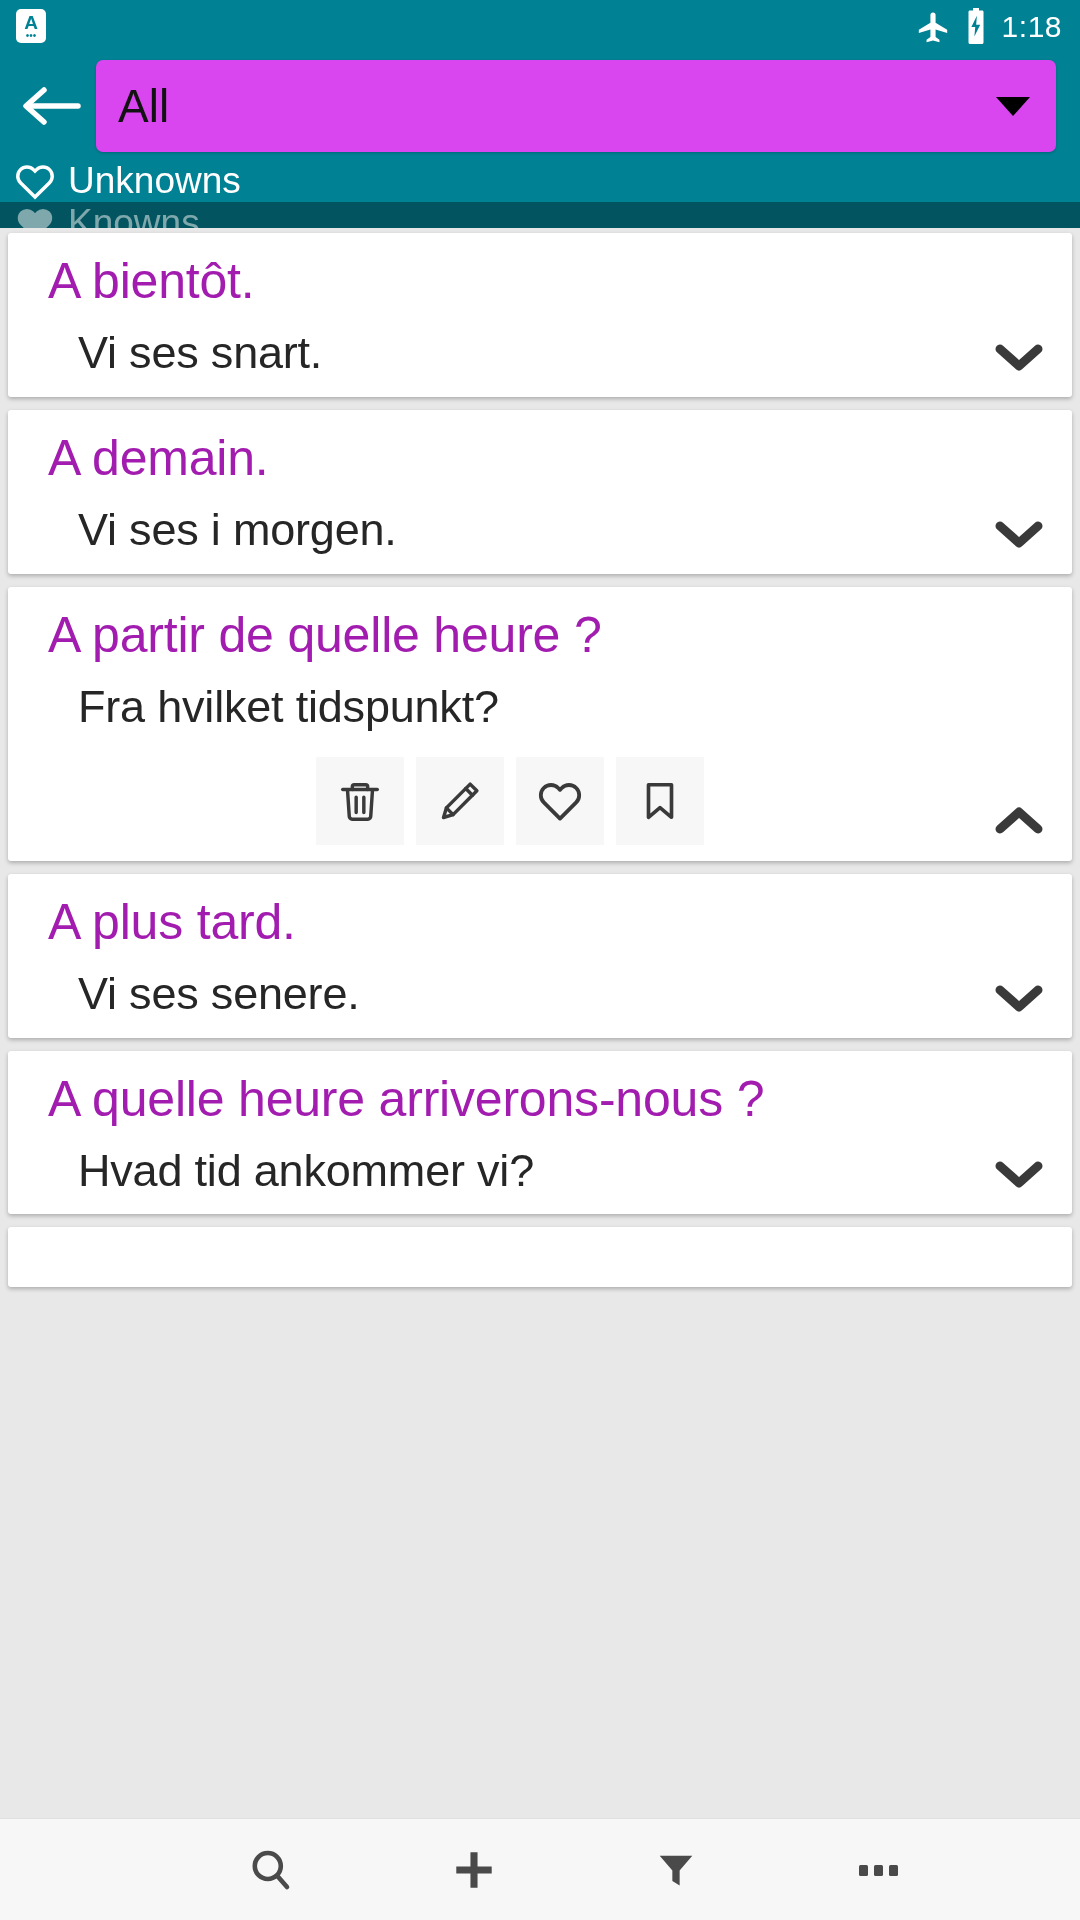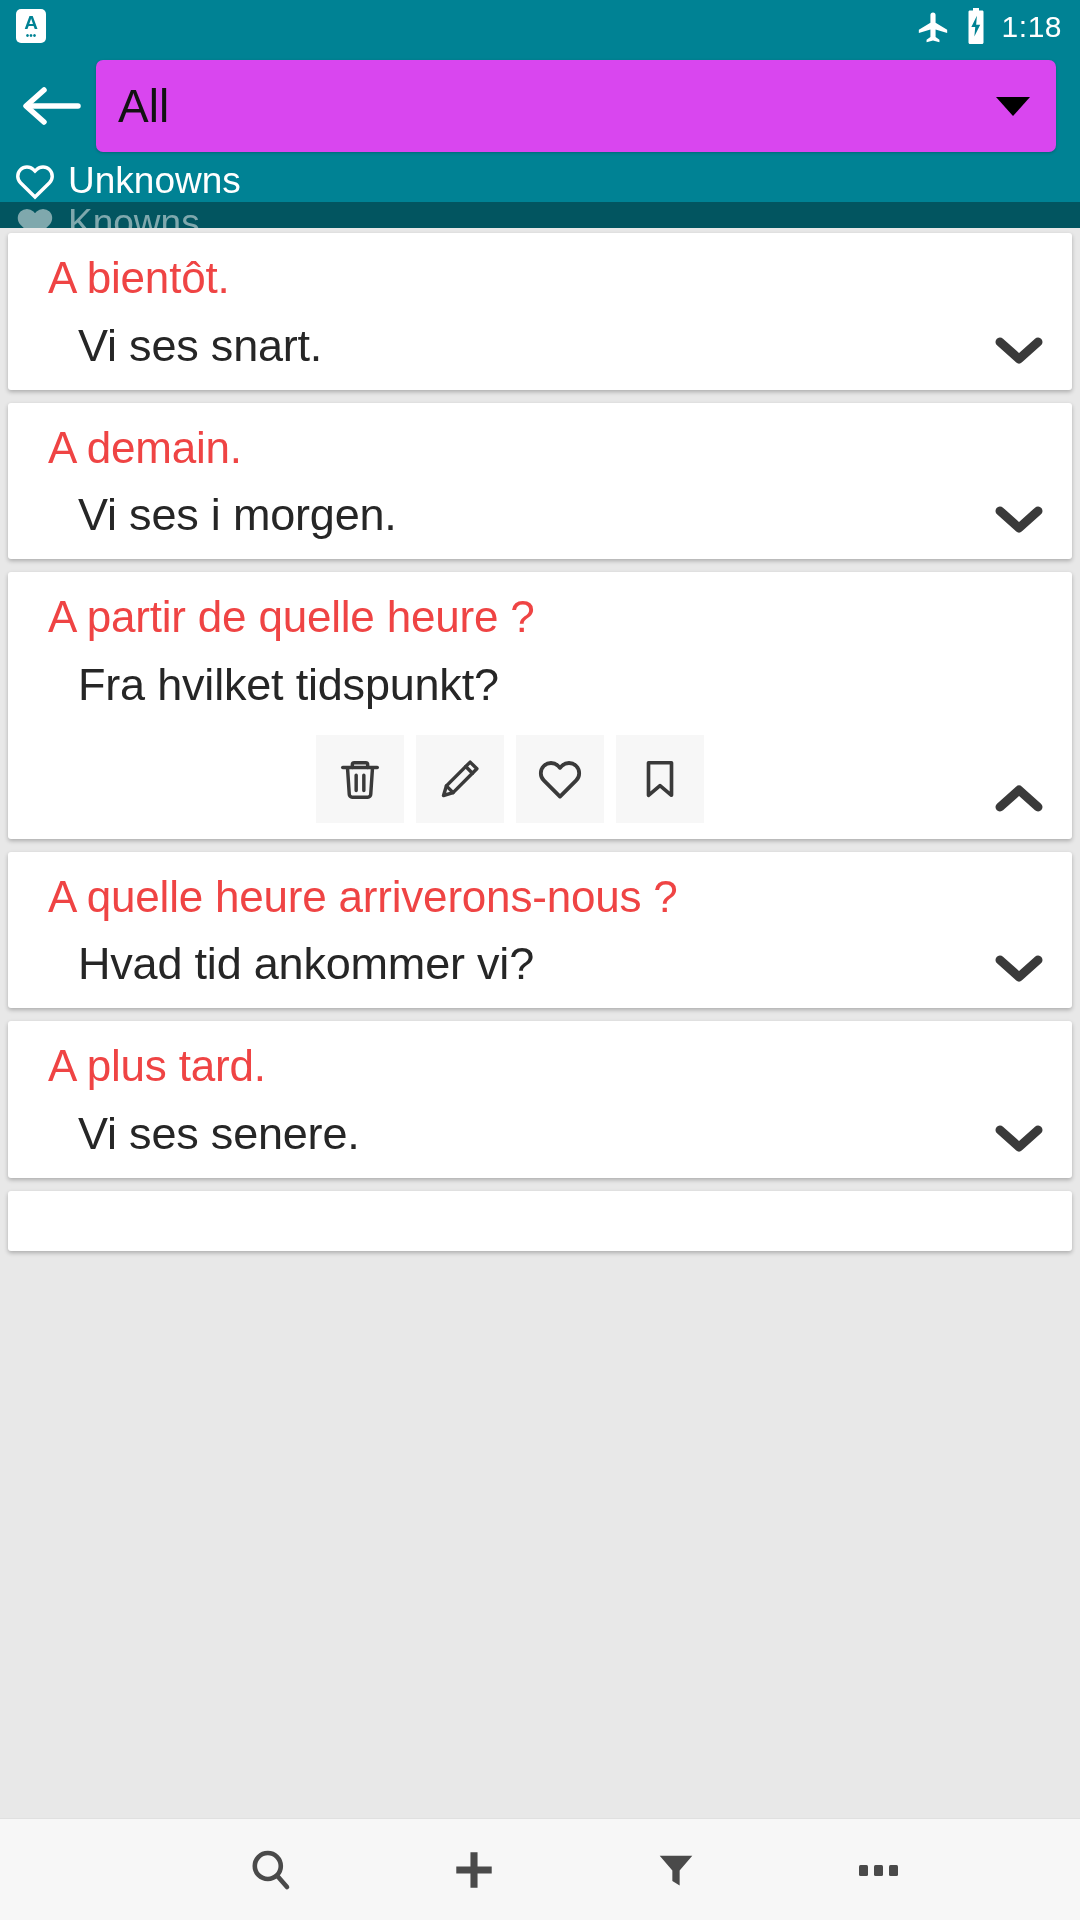--- a/index.html
+++ b/index.html
@@ -139,22 +139,22 @@
     background: #ffffff;
     border-radius: 3px;
     margin-bottom: 13px;
     box-shadow: 0 2px 4px rgba(0,0,0,0.26);
     position: relative;
     padding: 18px 0 16px 0;
   }
   .card:first-child { margin-top: 5px; }
 
   .term {
-    font-size: 44px;
-    color: #ef4444;
+    font-size: 50px;
+    color: #a21caf;
     font-weight: 400;
     line-height: 1.22;
     padding: 0 100px 0 40px;
     letter-spacing: -0.2px;
   }
   .translation {
     font-size: 45px;
     color: #262626;
     font-weight: 400;
     line-height: 1.22;
@@ -326,32 +326,32 @@
     </div>
 
     <div class="chevron">
       <svg width="50" height="32" viewBox="0 0 50 32" fill="none" stroke="#3a3a3a" stroke-width="9" stroke-linecap="round" stroke-linejoin="round">
         <path d="M6 24 25 7 44 24"></path>
       </svg>
     </div>
   </div>
 
   <div class="card">
+    <div class="term">A plus tard.</div>
+    <div class="translation">Vi ses senere.</div>
+    <div class="chevron">
+      <svg width="50" height="32" viewBox="0 0 50 32" fill="none" stroke="#3a3a3a" stroke-width="9" stroke-linecap="round" stroke-linejoin="round">
+        <path d="M6 8 25 25 44 8"></path>
+      </svg>
+    </div>
+  </div>
+
+  <div class="card">
     <div class="term">A quelle heure arriverons-nous ?</div>
     <div class="translation">Hvad tid ankommer vi?</div>
-    <div class="chevron">
-      <svg width="50" height="32" viewBox="0 0 50 32" fill="none" stroke="#3a3a3a" stroke-width="9" stroke-linecap="round" stroke-linejoin="round">
-        <path d="M6 8 25 25 44 8"></path>
-      </svg>
-    </div>
-  </div>
-
-  <div class="card">
-    <div class="term">A plus tard.</div>
-    <div class="translation">Vi ses senere.</div>
     <div class="chevron">
       <svg width="50" height="32" viewBox="0 0 50 32" fill="none" stroke="#3a3a3a" stroke-width="9" stroke-linecap="round" stroke-linejoin="round">
         <path d="M6 8 25 25 44 8"></path>
       </svg>
     </div>
   </div>
 
   <div class="card" style="height:60px;padding:0;"></div>
 
 </div>

